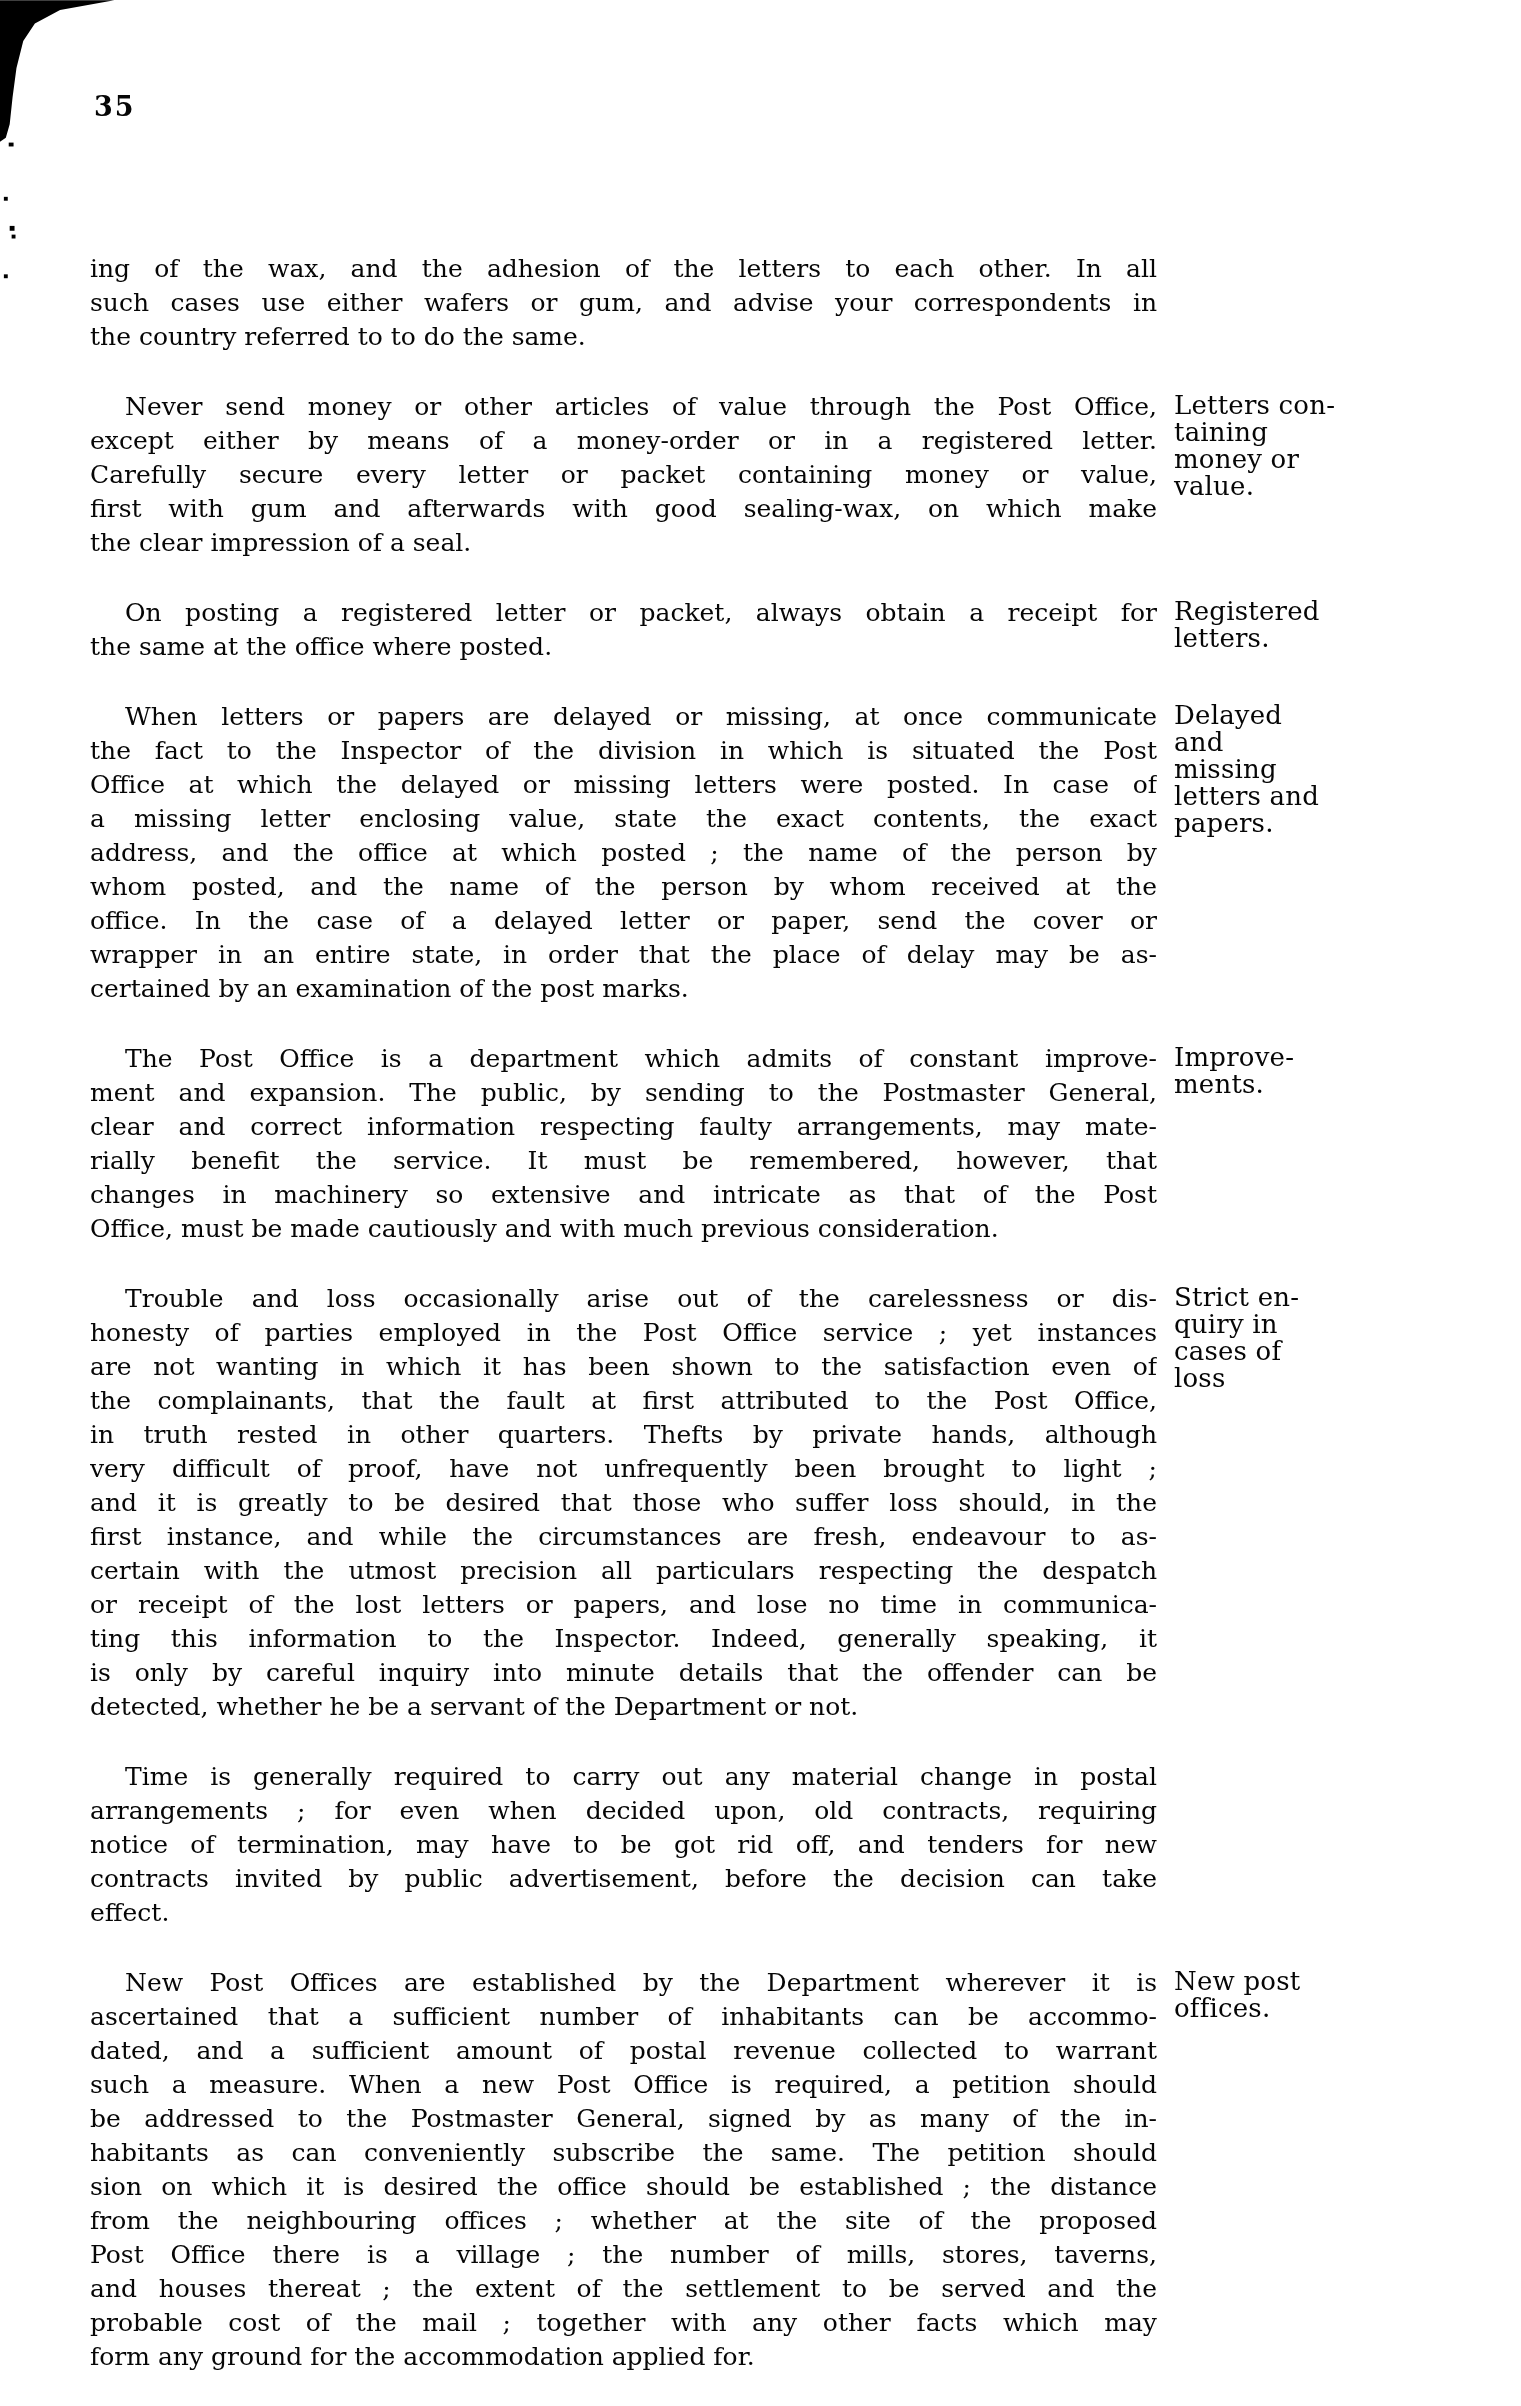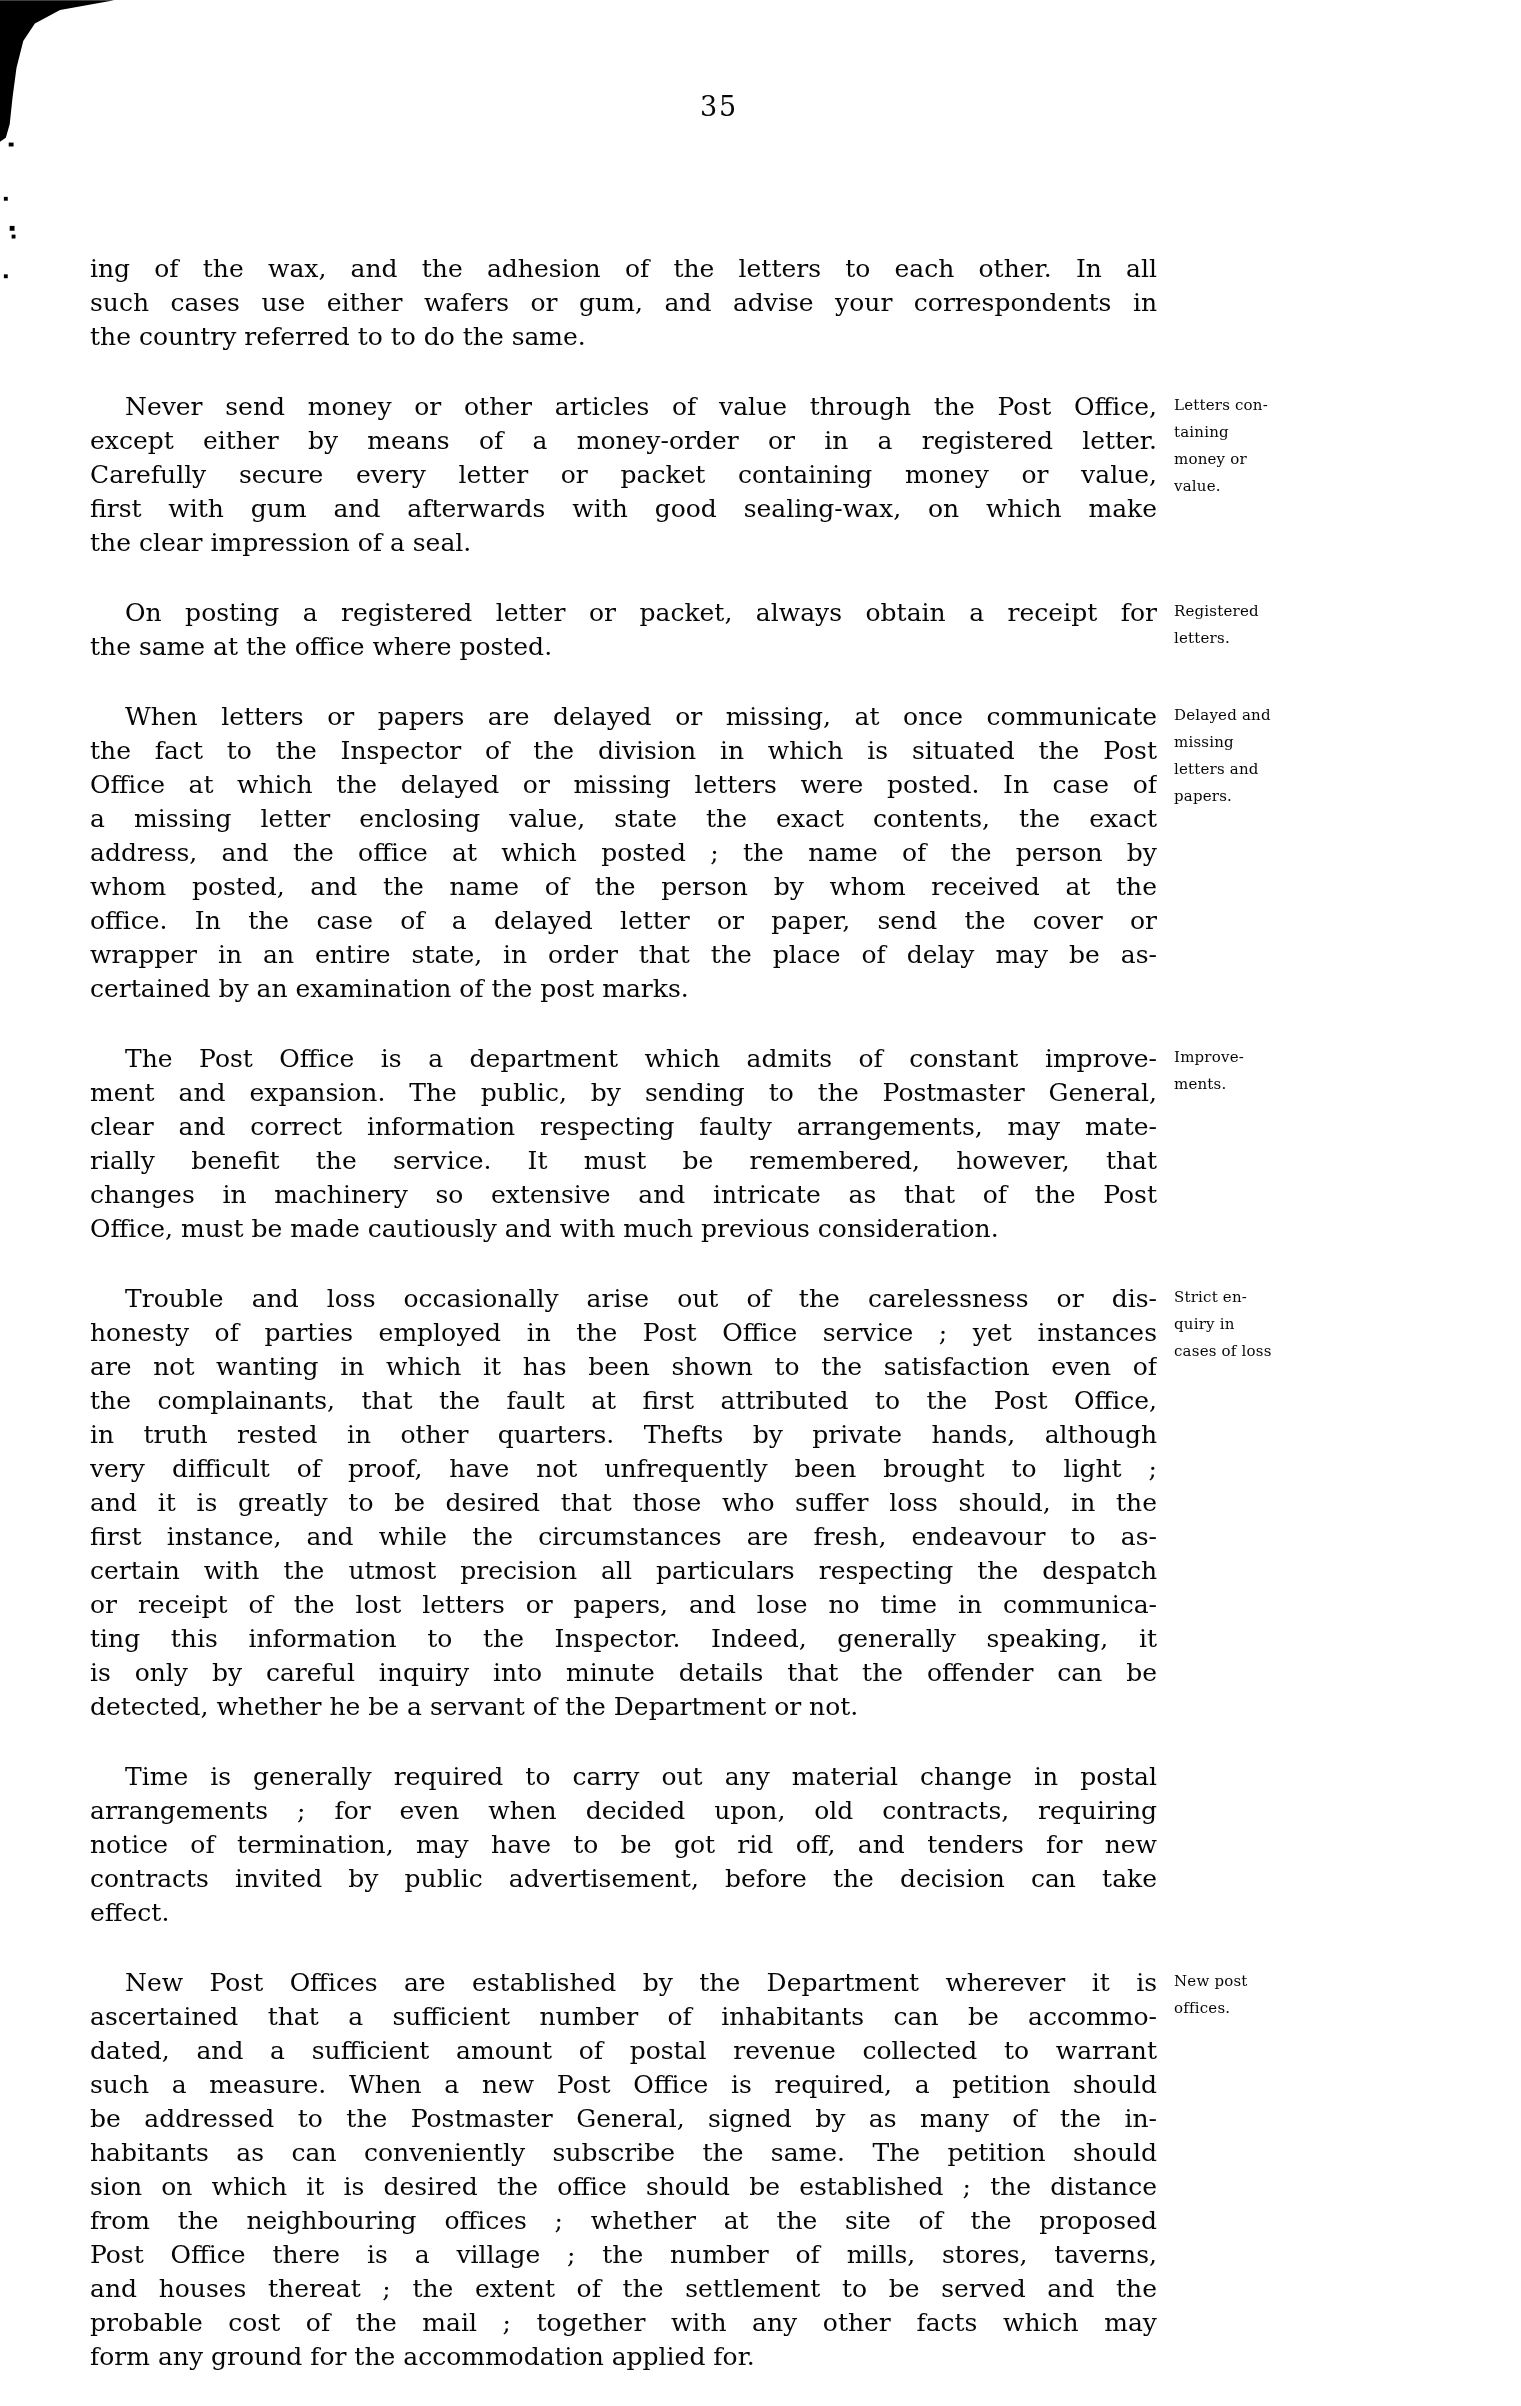--- a/index.html
+++ b/index.html
@@ -10,25 +10,25 @@
     height: 2407px;
     background: #ffffff;
     color: #060606;
     font-family: "DejaVu Serif", serif;
     overflow: hidden;
   }
   .corner-blob { position: absolute; top: 0; left: 0; }
   .folio {
     position: absolute;
     top: 91px;
-    left: 102px;
+    left: 94px;
     width: 1234px;
-    text-align: center;
+    text-align: left;
     font-size: 27px;
-    font-weight: normal;
+    font-weight: bold;
     letter-spacing: 1.9px;
   }
   .body-col {
     position: absolute;
     top: 252px;
     left: 90px;
     width: 1244px;
   }
   .para { position: relative; width: 1067px; }
   .line {
@@ -41,21 +41,21 @@
     overflow: hidden;
     white-space: nowrap;
   }
   .line.last { text-align-last: left; }
   .line.indent { text-indent: 35px; margin-top: 36px; }
   .margin-note {
     position: absolute;
     top: 1.9px;
     left: 1084px;
     width: 163px;
-    font-size: 15px;
+    font-size: 26px;
     line-height: 27px;
     text-align: left;
     letter-spacing: 0.2px;
   }
 </style>
 </head>
 <body>
 
 <div class="page">
 

